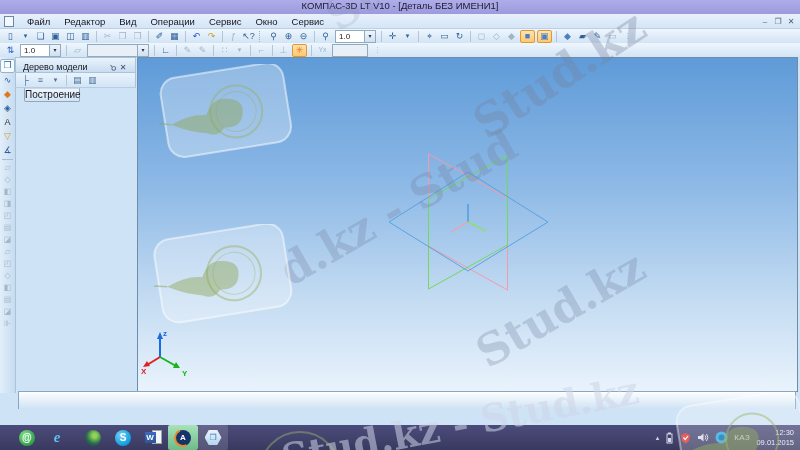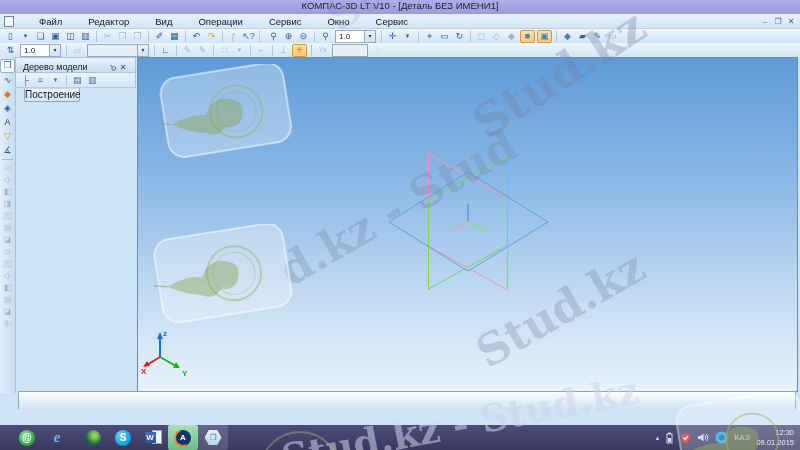--- a/index.html
+++ b/index.html
@@ -15,21 +15,21 @@
   .tb-title{flex:1;text-align:center;font-size:9.5px;color:#1c1c30;}
   .winbtn{font-size:8px;color:#32324a;width:15px;text-align:center;line-height:12px;}
   .winbtn.close{width:26px;height:12px;background:linear-gradient(#e97a7a,#cf4848);
     color:#fff;border-radius:2px;margin-right:2px;}
 
   
   .menubar{position:absolute;left:0;top:14px;right:0;height:14px;
     background:linear-gradient(#e8f1fb,#d4e5f6);border-bottom:1px solid #bcd0e4;
     display:flex;align-items:center;font-size:9.5px;color:#15151f;}
   .child-ico{width:8px;height:9px;background:#f4f8ff;border:1px solid #6e86a5;margin:0 6px 0 4px;}
-  .menu-item{padding:0 7px;cursor:default;margin-left:12px;}
+  .menu-item{padding:0 7px;cursor:default;}
   .mdi{margin-left:auto;display:flex;gap:3px;margin-right:4px;}
   .mdi span{font-size:8px;color:#5a5a74;width:10px;text-align:center;}
 
   
   .tbrow{position:absolute;left:0;right:0;height:14px;
     background:linear-gradient(#eff6fd,#d2e4f5);border-bottom:1px solid #bcd0e4;
     display:flex;align-items:center;padding-left:3px;}
   .tb1{top:29px;} .tb2{top:43px;}
   .ti{min-width:13px;height:12px;font-size:9px;line-height:12px;text-align:center;
     color:#2f6099;margin:0 1px;}

